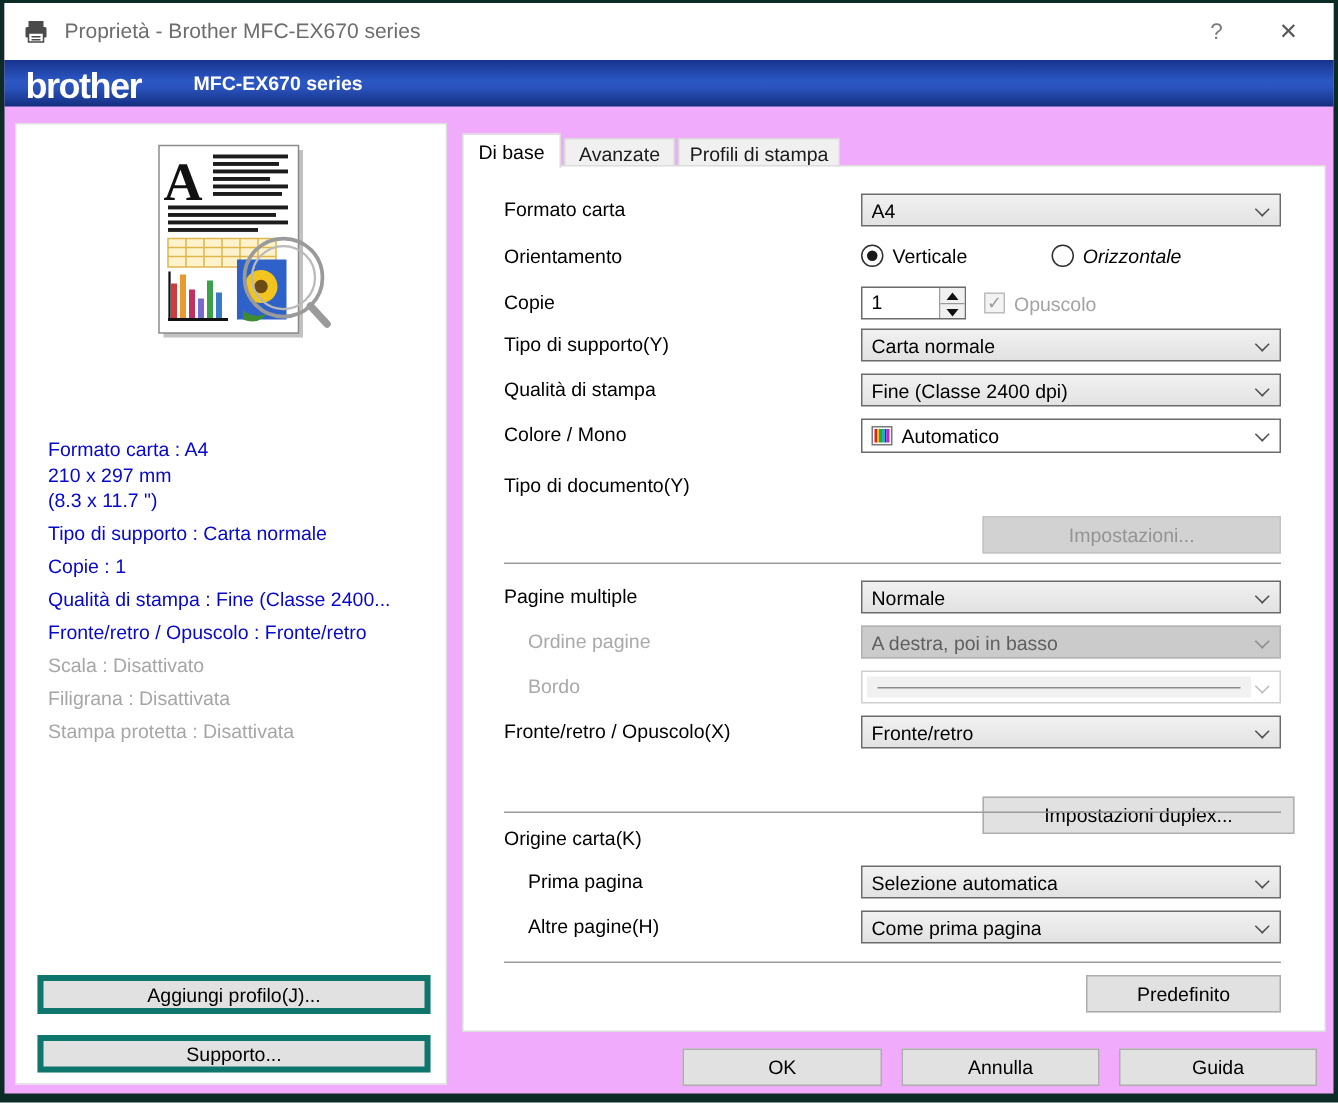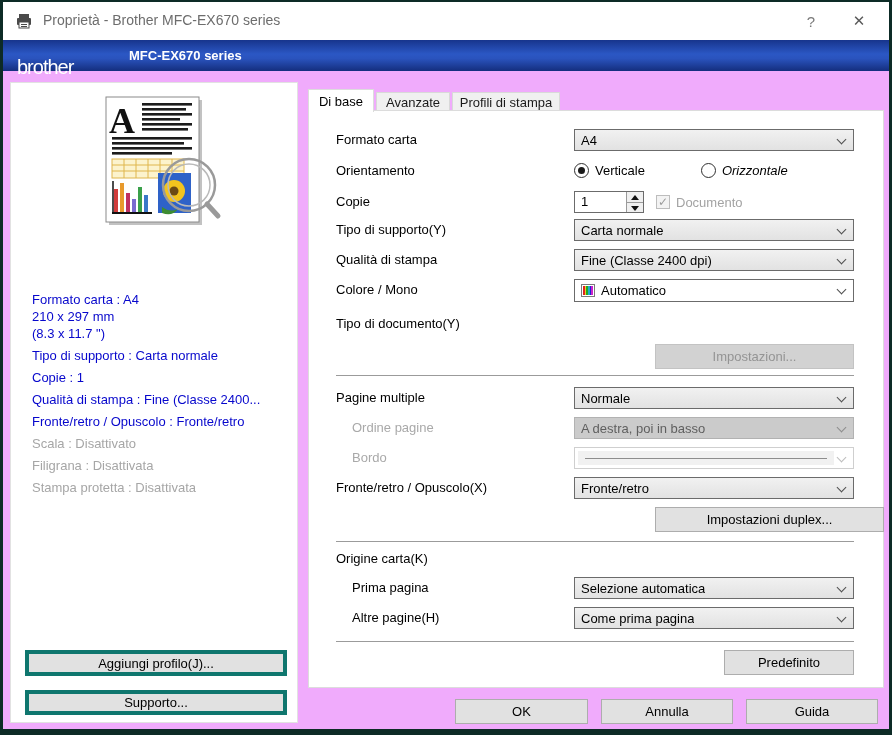--- a/index.html
+++ b/index.html
@@ -12,21 +12,21 @@
   .titlebar { position:absolute; left:0; top:0; width:886px; height:38px; background:#ffffff; }
   .titlebar .app-icon { position:absolute; left:12px; top:10px; width:18px; height:18px; }
   .titlebar .title { position:absolute; left:40px; top:10px; font-size:14px; color:#6d6d6d; }
   .tb-btn { position:absolute; top:0; width:44px; height:38px; display:flex; align-items:center; justify-content:center; font-size:15px; color:#7a7a7a; cursor:default; }
   .tb-help { right:56px; }
   .tb-close { right:8px; color:#595959; }
 
   
   .band { position:absolute; left:0; top:38px; width:886px; height:31px;
           background:linear-gradient(180deg,#17348c 0%,#2b57c4 45%,#2a53bd 60%,#142e7e 100%); }
-  .band .logo { position:absolute; left:14px; top:16px; color:#fff; font-size:20px; font-weight:normal; letter-spacing:-1px; }
+  .band .logo { position:absolute; left:14px; top:4px; color:#fff; font-size:24px; font-weight:bold; letter-spacing:-1px; }
   .band .model { position:absolute; left:126px; top:8px; color:#fff; font-size:13px; font-weight:bold; }
 
   
   .sidebar { position:absolute; left:7px; top:80px; width:288px; height:641px; background:#ffffff; border:1px solid #e2e2e2; }
   .preview-wrap { position:absolute; left:85px; top:6px; width:132px; height:142px; }
   .info { position:absolute; left:21px; top:208px; width:258px; line-height:17px; font-size:13px; }
   .info .blue { color:#0707cc; }
   .info .gray { color:#a6a6a6; }
   .info .sp { margin-top:5px; }
   .side-btn { position:absolute; left:14px; width:262px; height:26px; background:#e1e1e1; border:4px solid #0f766e;
@@ -212,21 +212,21 @@
       <div class="lbl" style="top:80px">Copie</div>
       <div class="spin" style="top:80px">
         <span class="num">1</span>
         <span class="btns">
           <span class="sb up"></span>
           <span class="sb down"></span>
         </span>
       </div>
       <div class="chk-row" style="top:80px">
         <span class="chk">✓</span>
-        <span class="chk-lbl">Documento</span>
+        <span class="chk-lbl">Opuscolo</span>
       </div>
 
       <div class="lbl" style="top:108px">Tipo di supporto(Y)</div>
       <div class="combo" style="top:108px">
         <span class="val">Carta normale</span>
         <span class="chev"></span>
       </div>
 
       <div class="lbl" style="top:138px">Qualità di stampa</div>
       <div class="combo" style="top:138px">
@@ -272,21 +272,21 @@
         <span class="line"></span>
         <span class="chev"></span>
       </div>
 
       <div class="lbl" style="top:366px">Fronte/retro / Opuscolo(X)</div>
       <div class="combo" style="top:366px">
         <span class="val">Fronte/retro</span>
         <span class="chev"></span>
       </div>
 
-      <div class="push-btn" style="top:396px;left:346px;width:229px">Impostazioni duplex...</div>
+      <div class="push-btn" style="top:420px;left:346px;width:208px">Impostazioni duplex...</div>
 
       <div class="sep" style="top:430px"></div>
 
       <div class="lbl" style="top:437px">Origine carta(K)</div>
 
       <div class="lbl indent" style="top:466px;color:#000">Prima pagina</div>
       <div class="combo" style="top:466px">
         <span class="val">Selezione automatica</span>
         <span class="chev"></span>
       </div>

